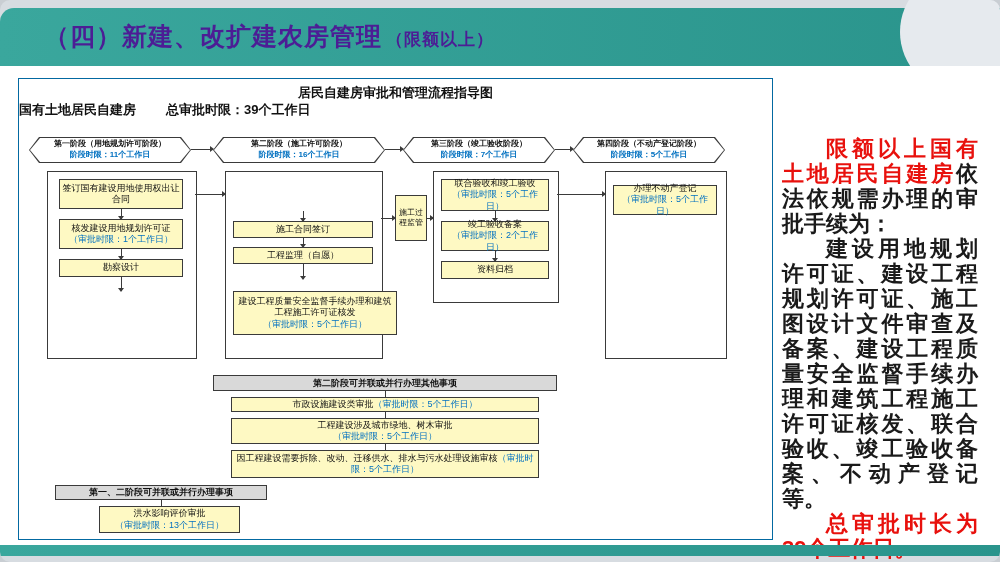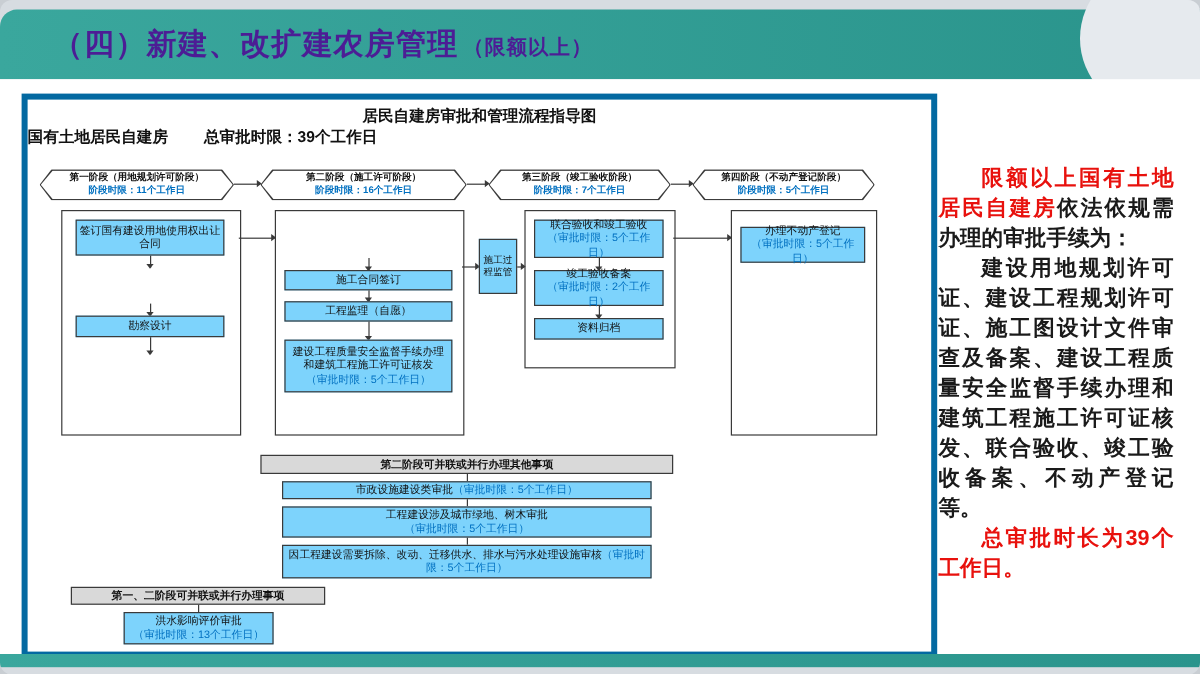--- a/index.html
+++ b/index.html
@@ -14,52 +14,52 @@
   .deco-circle{position:absolute;right:-24px;top:-30px;width:124px;height:124px;border-radius:50%;
                background:#e6eaee;}
   .slide-title{position:absolute;left:44px;top:20px;color:#4c1d95;font-weight:bold;font-size:25px;
                letter-spacing:1px;white-space:nowrap;}
   .slide-title .sub{font-size:17px;margin-left:4px;}
 
   
   .content{position:absolute;left:0;top:66px;width:1000px;height:479px;background:#ffffff;}
 
   
-  .fc{position:absolute;left:18px;top:12px;width:753px;height:460px;border:5px solid #0369a1;
+  .fc{position:absolute;left:18px;top:12px;width:753px;height:460px;border:1px solid #0369a1;
       background:#fff;color:#111;}
   .fc-t1{position:absolute;top:5px;left:0;width:100%;text-align:center;font-size:13px;font-weight:bold;}
   .fc-t2{position:absolute;top:22px;left:0;width:100%;text-align:left;font-size:13px;font-weight:bold;}
   .fc-t2 .gap{margin-right:30px;}
 
   
   .hex{position:absolute;top:58px;height:26px;}
   .hex-bg,.hex-fg{position:absolute;clip-path:polygon(0 50%,10px 0,calc(100% - 10px) 0,100% 50%,calc(100% - 10px) 100%,10px 100%);}
   .hex-bg{inset:0;background:#3a3a3a;}
   .hex-fg{inset:1px;background:#ffffff;}
   .hex-txt{position:relative;z-index:1;text-align:center;font-size:8px;line-height:1.35;padding-top:2px;font-weight:bold;}
 
   
-  .fbox{position:absolute;border:1px solid #3a3a3a;background:#7dd3fc;box-sizing:border-box;
+  .fbox{position:absolute;border:1px solid #3a3a3a;background:#fef9c3;box-sizing:border-box;
         display:flex;align-items:center;justify-content:center;text-align:center;
         font-size:9px;line-height:1.25;padding:1px 2px;}
   .grp{position:absolute;border:1px solid #3a3a3a;}
   .ghead{position:absolute;border:1px solid #3a3a3a;background:#d9d9d9;box-sizing:border-box;
          display:flex;align-items:center;justify-content:center;font-size:9px;font-weight:bold;}
   .t-blue{color:#0070c0;}
   .blk{display:block;}
 
   
   .varrow{position:absolute;width:1px;background:#3a3a3a;}
   .varrow::after{content:"";position:absolute;left:-3px;bottom:-4px;border:3px solid transparent;border-top:4px solid #3a3a3a;}
   .harrow{position:absolute;height:1px;background:#3a3a3a;}
   .harrow::after{content:"";position:absolute;top:-3px;right:-4px;border:3px solid transparent;border-left:4px solid #3a3a3a;}
   .vline{position:absolute;width:1px;background:#3a3a3a;}
 
   
-  .summary{position:absolute;left:782px;top:70px;width:196px;font-size:18px;font-weight:bold;
+  .summary{position:absolute;left:782px;top:70px;width:196px;font-size:22px;font-weight:bold;
            line-height:25px;text-align:justify;color:#1a1a1a;}
   .summary p{margin:0;text-indent:2em;}
   .red{color:#e8110d;}
 </style>
 </head>
 <body>
 
 <div class="slide">
 
   <div class="band-top"></div>
@@ -114,36 +114,39 @@
 
       <div class="grp" style="left:28px;top:92px;width:148px;height:186px"></div>
       <div class="grp" style="left:206px;top:92px;width:156px;height:186px"></div>
       <div class="grp" style="left:414px;top:92px;width:124px;height:130px"></div>
       <div class="grp" style="left:586px;top:92px;width:120px;height:186px"></div>
 
       <div class="fbox" style="left:40px;top:100px;width:124px;height:30px">
         <div><span>签订国有建设用地使用权出让合同</span><span class="t-blue blk"></span></div>
       </div>
       <div class="varrow" style="left:102px;top:130px;height:10px"></div>
+      <div class="fbox" style="left:40px;top:140px;width:124px;height:30px">
+        <div><span>核发建设用地规划许可证</span><span class="t-blue blk">（审批时限：1个工作日）</span></div>
+      </div>
       <div class="varrow" style="left:102px;top:170px;height:10px"></div>
       <div class="fbox" style="left:40px;top:180px;width:124px;height:18px">
         <div><span>勘察设计</span></div>
       </div>
       <div class="varrow" style="left:102px;top:198px;height:14px"></div>
 
       <div class="varrow" style="left:284px;top:132px;height:10px"></div>
       <div class="fbox" style="left:214px;top:142px;width:140px;height:17px">
         <div><span>施工合同签订</span></div>
       </div>
       <div class="varrow" style="left:284px;top:159px;height:9px"></div>
       <div class="fbox" style="left:214px;top:168px;width:140px;height:17px">
         <div><span>工程监理（自愿）</span></div>
       </div>
       <div class="varrow" style="left:284px;top:185px;height:15px"></div>
-      <div class="fbox" style="left:214px;top:200px;width:140px;height:44px">
+      <div class="fbox" style="left:214px;top:212px;width:164px;height:44px">
         <div><span>建设工程质量安全监督手续办理和建筑工程施工许可证核发</span><span class="t-blue blk">（审批时限：5个工作日）</span></div>
       </div>
 
       <div class="harrow" style="left:362px;top:139px;width:14px"></div>
       <div class="fbox" style="left:376px;top:116px;width:32px;height:46px;font-size:8px">
         <div><span>施工过程监管</span></div>
       </div>
       <div class="harrow" style="left:408px;top:139px;width:6px"></div>
 
       <div class="fbox" style="left:422px;top:100px;width:108px;height:32px">
@@ -178,21 +181,21 @@
       </div>
       <div class="vline" style="left:366px;top:365px;height:6px"></div>
       <div class="fbox" style="left:212px;top:371px;width:308px;height:28px">
         <div><span>因工程建设需要拆除、改动、迁移供水、排水与污水处理设施审核</span><span class="t-blue">（审批时限：5个工作日）</span></div>
       </div>
 
       <div class="ghead" style="left:36px;top:406px;width:212px;height:15px">
         <span>第一、二阶段可并联或并行办理事项</span>
       </div>
       <div class="vline" style="left:142px;top:421px;height:6px"></div>
-      <div class="fbox" style="left:80px;top:427px;width:125px;height:27px">
+      <div class="fbox" style="left:80px;top:427px;width:141px;height:27px">
         <div><span>洪水影响评价审批</span><span class="t-blue blk">（审批时限：13个工作日）</span></div>
       </div>
     </div>
 
     <div class="summary">
       <p><span class="red">限额以上国有土地居民自建房</span><span>依法依规需办理的审批手续为：</span></p>
       <p>建设用地规划许可证、建设工程规划许可证、施工图设计文件审查及备案、建设工程质量安全监督手续办理和建筑工程施工许可证核发、联合验收、竣工验收备案、不动产登记等。</p>
       <p class="red">总审批时长为39个工作日。</p>
     </div>
 

